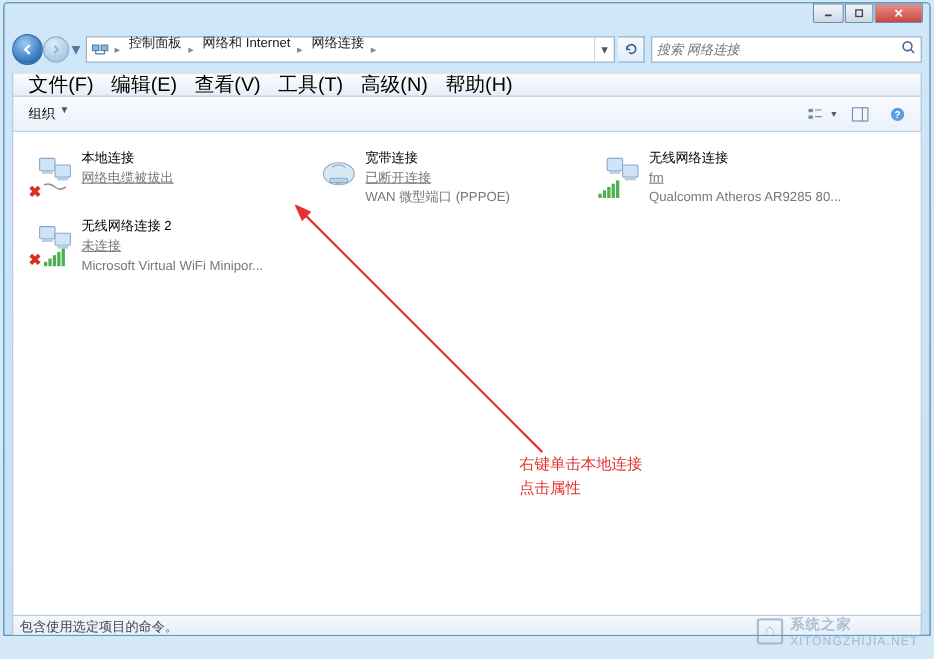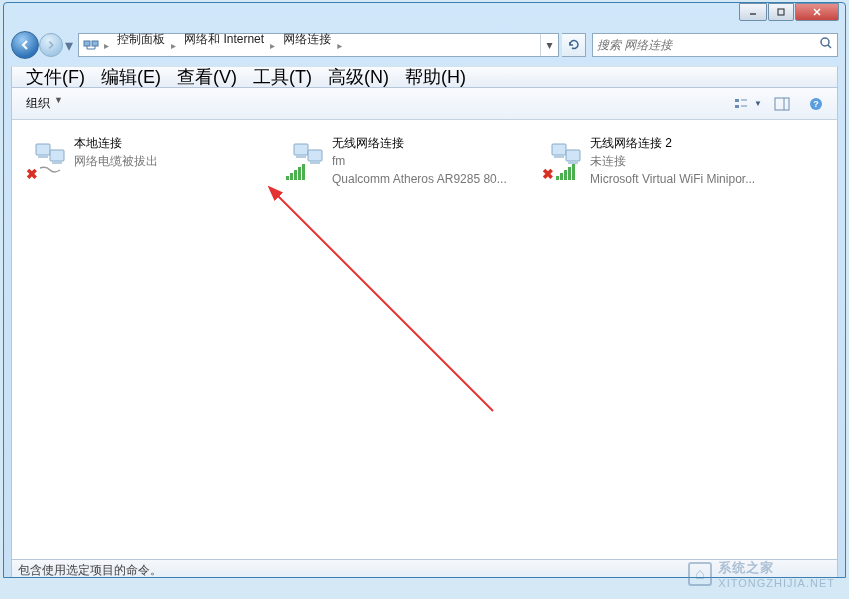--- a/index.html
+++ b/index.html
@@ -39,21 +39,21 @@
     .toolbar-right { margin-left:auto; display:flex; align-items:center; gap:4px; }
     .tbtn { width: 30px; height: 22px; display:flex; align-items:center; justify-content:center; cursor:pointer; color:#44607d; }
     
     .content { margin: 0 7px; background: #fff; height: 440px; border-left:1px solid #b5c7d8; border-right:1px solid #b5c7d8; border-bottom:1px solid #b5c7d8; padding: 10px 12px; position:relative; overflow:hidden; }
     
     .conn-grid { display: flex; flex-wrap: wrap; gap: 0px; }
     .conn-item { width: 258px; display: flex; align-items: flex-start; padding: 4px 2px; cursor:pointer; }
     .conn-icon { width: 48px; height: 48px; position: relative; flex-shrink: 0; display:flex; align-items:center; justify-content:center; }
     .conn-text { flex: 1; font-size: 12px; line-height: 18px; overflow: hidden; }
     .conn-name { color: #000; white-space: nowrap; overflow:hidden; text-overflow:ellipsis; }
-    .conn-status { color: #777; white-space: nowrap; overflow:hidden; text-overflow:ellipsis; }
+    .conn-status { color: #777; white-space: nowrap; overflow:hidden; text-overflow:ellipsis;text-decoration:underline; }
     .conn-device { color: #777; white-space: nowrap; overflow:hidden; text-overflow:ellipsis; }
     
     .red-x { position:absolute; bottom:0; left:0; color:#d93025; font-weight:bold; font-size:14px; }
     .sig-bars { position:absolute; bottom:2px; left:2px; display:flex; align-items:flex-end; gap:1px; }
     .sig-bars span { width:3px; background:#4caf50; }
     .sig-bars.g span { background:#4caf50; }
     
     .arrow-svg { position:absolute; top: 66px; left: 256px; pointer-events:none; }
     .annotation { position:absolute; top: 290px; left: 460px; color:#e43232; font-size: 14px; line-height: 22px; }
     
@@ -191,20 +191,35 @@
               <path d="M10 28 Q16 26 20 30 Q24 34 30 30" fill="none" stroke="#999" stroke-width="1.5"></path>
             </svg>
           <span class="red-x">✖</span>
         </div>
         <div class="conn-text">
           <div class="conn-name">本地连接</div>
           <div class="conn-status">网络电缆被拔出</div>
         </div>
       </div>
 
+      <div class="conn-item">
+        <div class="conn-icon">
+          <svg width="40" height="36" viewBox="0 0 40 36">
+              <ellipse cx="20" cy="18" rx="14" ry="10" fill="#d8e8f5" stroke="#8bacc9"></ellipse>
+              <rect x="12" y="22" width="16" height="4" rx="1" fill="#bcd3e6" stroke="#8bacc9"></rect>
+              <path d="M14 12 Q20 8 26 12" fill="none" stroke="#8bacc9"></path>
+              <rect x="17" y="26" width="6" height="2" fill="#9cb7d0"></rect>
+            </svg>
+        </div>
+        <div class="conn-text">
+          <div class="conn-name">宽带连接</div>
+          <div class="conn-status">已断开连接</div>
+          <div class="conn-device">WAN 微型端口 (PPPOE)</div>
+        </div>
+      </div>
 
       <div class="conn-item">
         <div class="conn-icon">
           <svg width="40" height="36" viewBox="0 0 40 36">
               <rect x="6" y="4" width="14" height="11" rx="1" fill="#cfe5f7" stroke="#88a9c8"></rect>
               <rect x="20" y="10" width="14" height="11" rx="1" fill="#cfe5f7" stroke="#88a9c8"></rect>
               <rect x="8" y="15" width="10" height="3" fill="#b7cde1"></rect>
               <rect x="22" y="21" width="10" height="3" fill="#b7cde1"></rect>
             </svg>
           <div class="sig-bars g">
@@ -249,20 +264,24 @@
     </div>
 
     <svg class="arrow-svg" width="280" height="240">
       <defs>
           <marker id="ah" markerWidth="10" markerHeight="10" refX="2" refY="3" orient="auto">
             <path d="M0,0 L0,6 L8,3 z" fill="#e43232"></path>
           </marker>
         </defs>
       <line x1="225" y1="225" x2="8" y2="8" stroke="#e43232" stroke-width="2" marker-end="url(#ah)"></line>
     </svg>
+    <div class="annotation">
+      <div>右键单击本地连接</div>
+      <div>点击属性</div>
+    </div>
   </div>
 
   <div class="statusbar">
     <span>包含使用选定项目的命令。</span>
   </div>
 </div>
 
 <div class="watermark">
   <div class="logo">⌂</div>
   <div>

